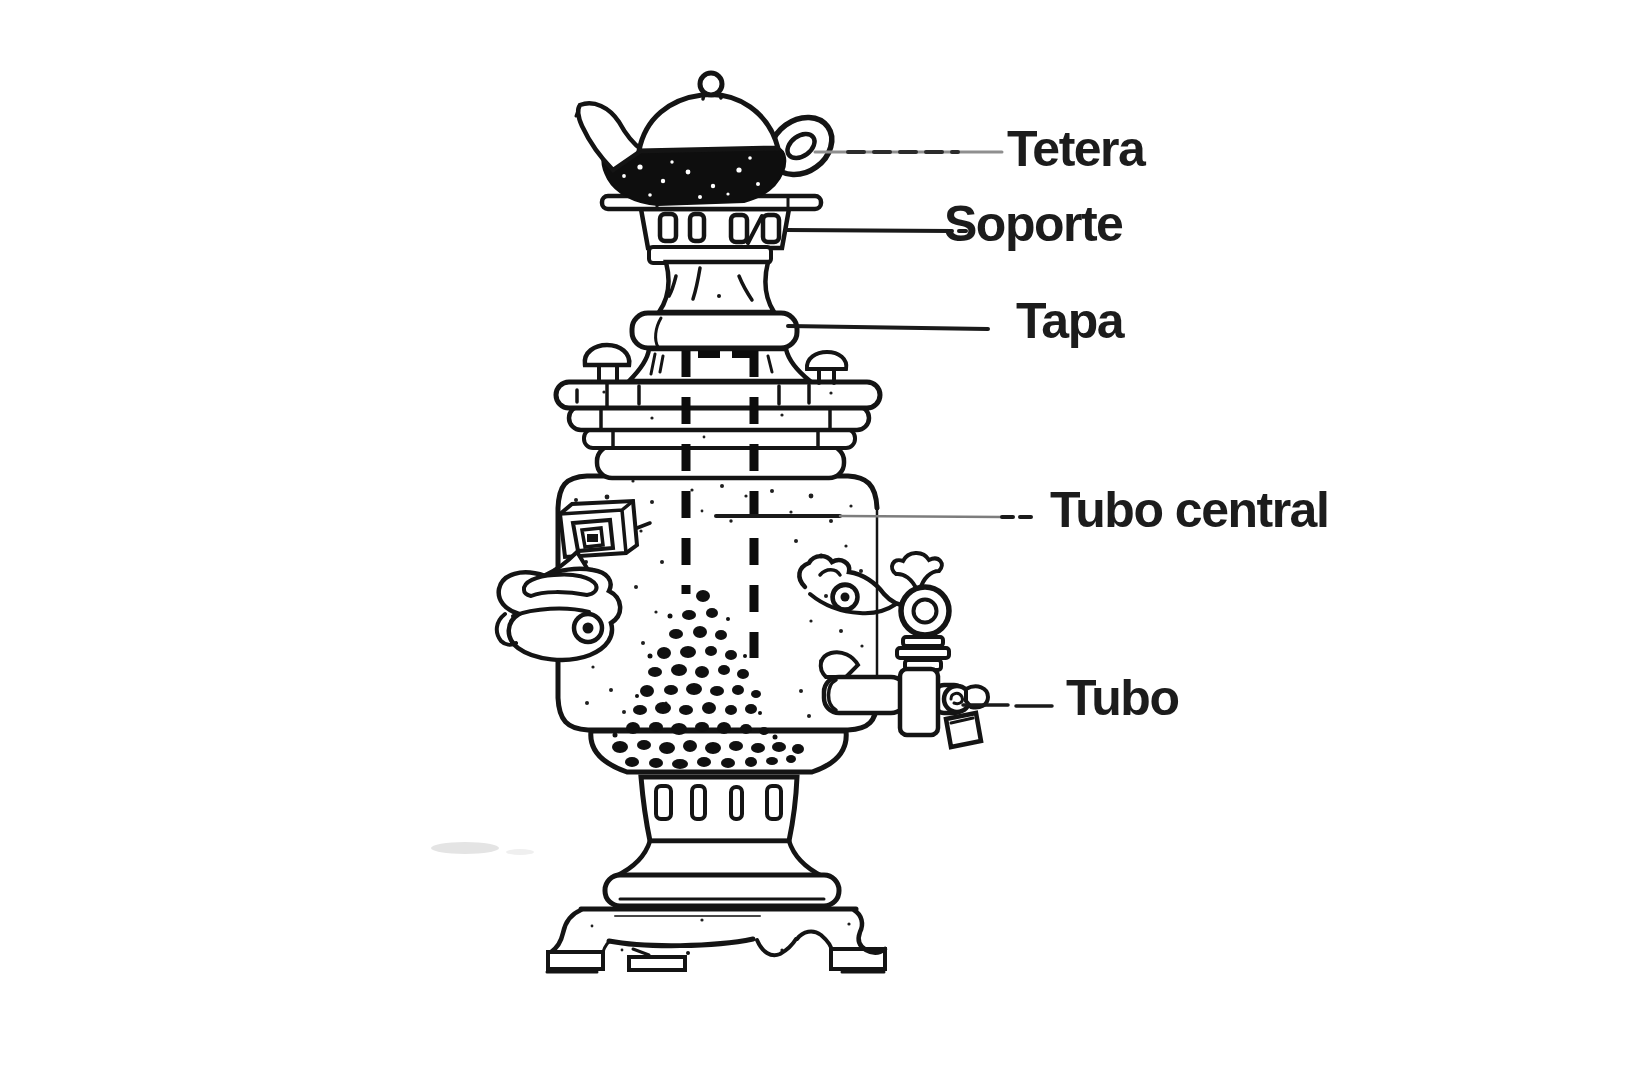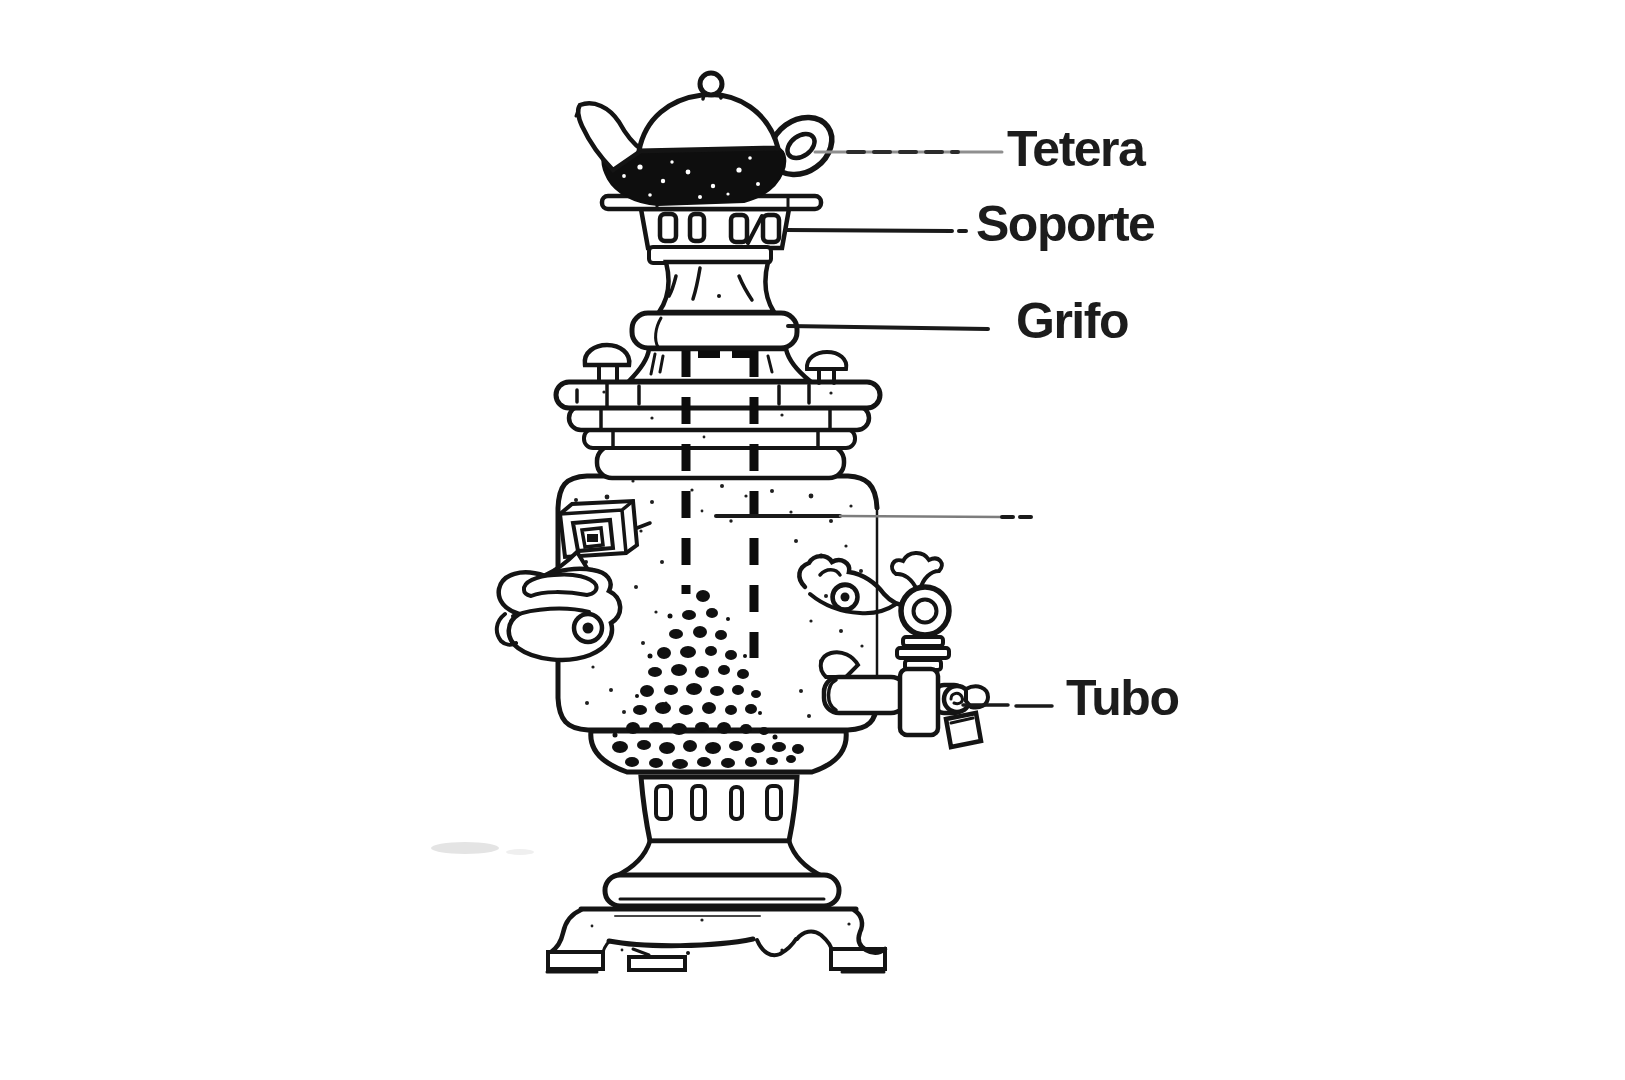--- a/index.html
+++ b/index.html
@@ -345,16 +345,17 @@
       <line x1="1002" y1="517" x2="1036" y2="517" stroke="#1a1a1a" stroke-width="4" stroke-dasharray="11 7"></line>
     </g>
     <g>
       <line x1="963" y1="705" x2="1008" y2="705" stroke="#1a1a1a" stroke-width="3.5"></line>
       <line x1="1016" y1="706" x2="1052" y2="706" stroke="#1a1a1a" stroke-width="3.5"></line>
     </g>
   </g>
 </svg>
 
   <div class="label" style="left:1007px; top:124px">Tetera</div>
-  <div class="label" style="left:976px;  top:199px">Soporte</div>
-  <div class="label" style="left:1016px; top:296px">Grifo</div>
+  <div class="label" style="left:944px;  top:199px">Soporte</div>
+  <div class="label" style="left:1016px; top:296px">Tapa</div>
+  <div class="label" style="left:1050px; top:485px">Tubo central</div>
   <div class="label" style="left:1066px; top:673px">Tubo</div>
 </div>
 
 </body></html>

